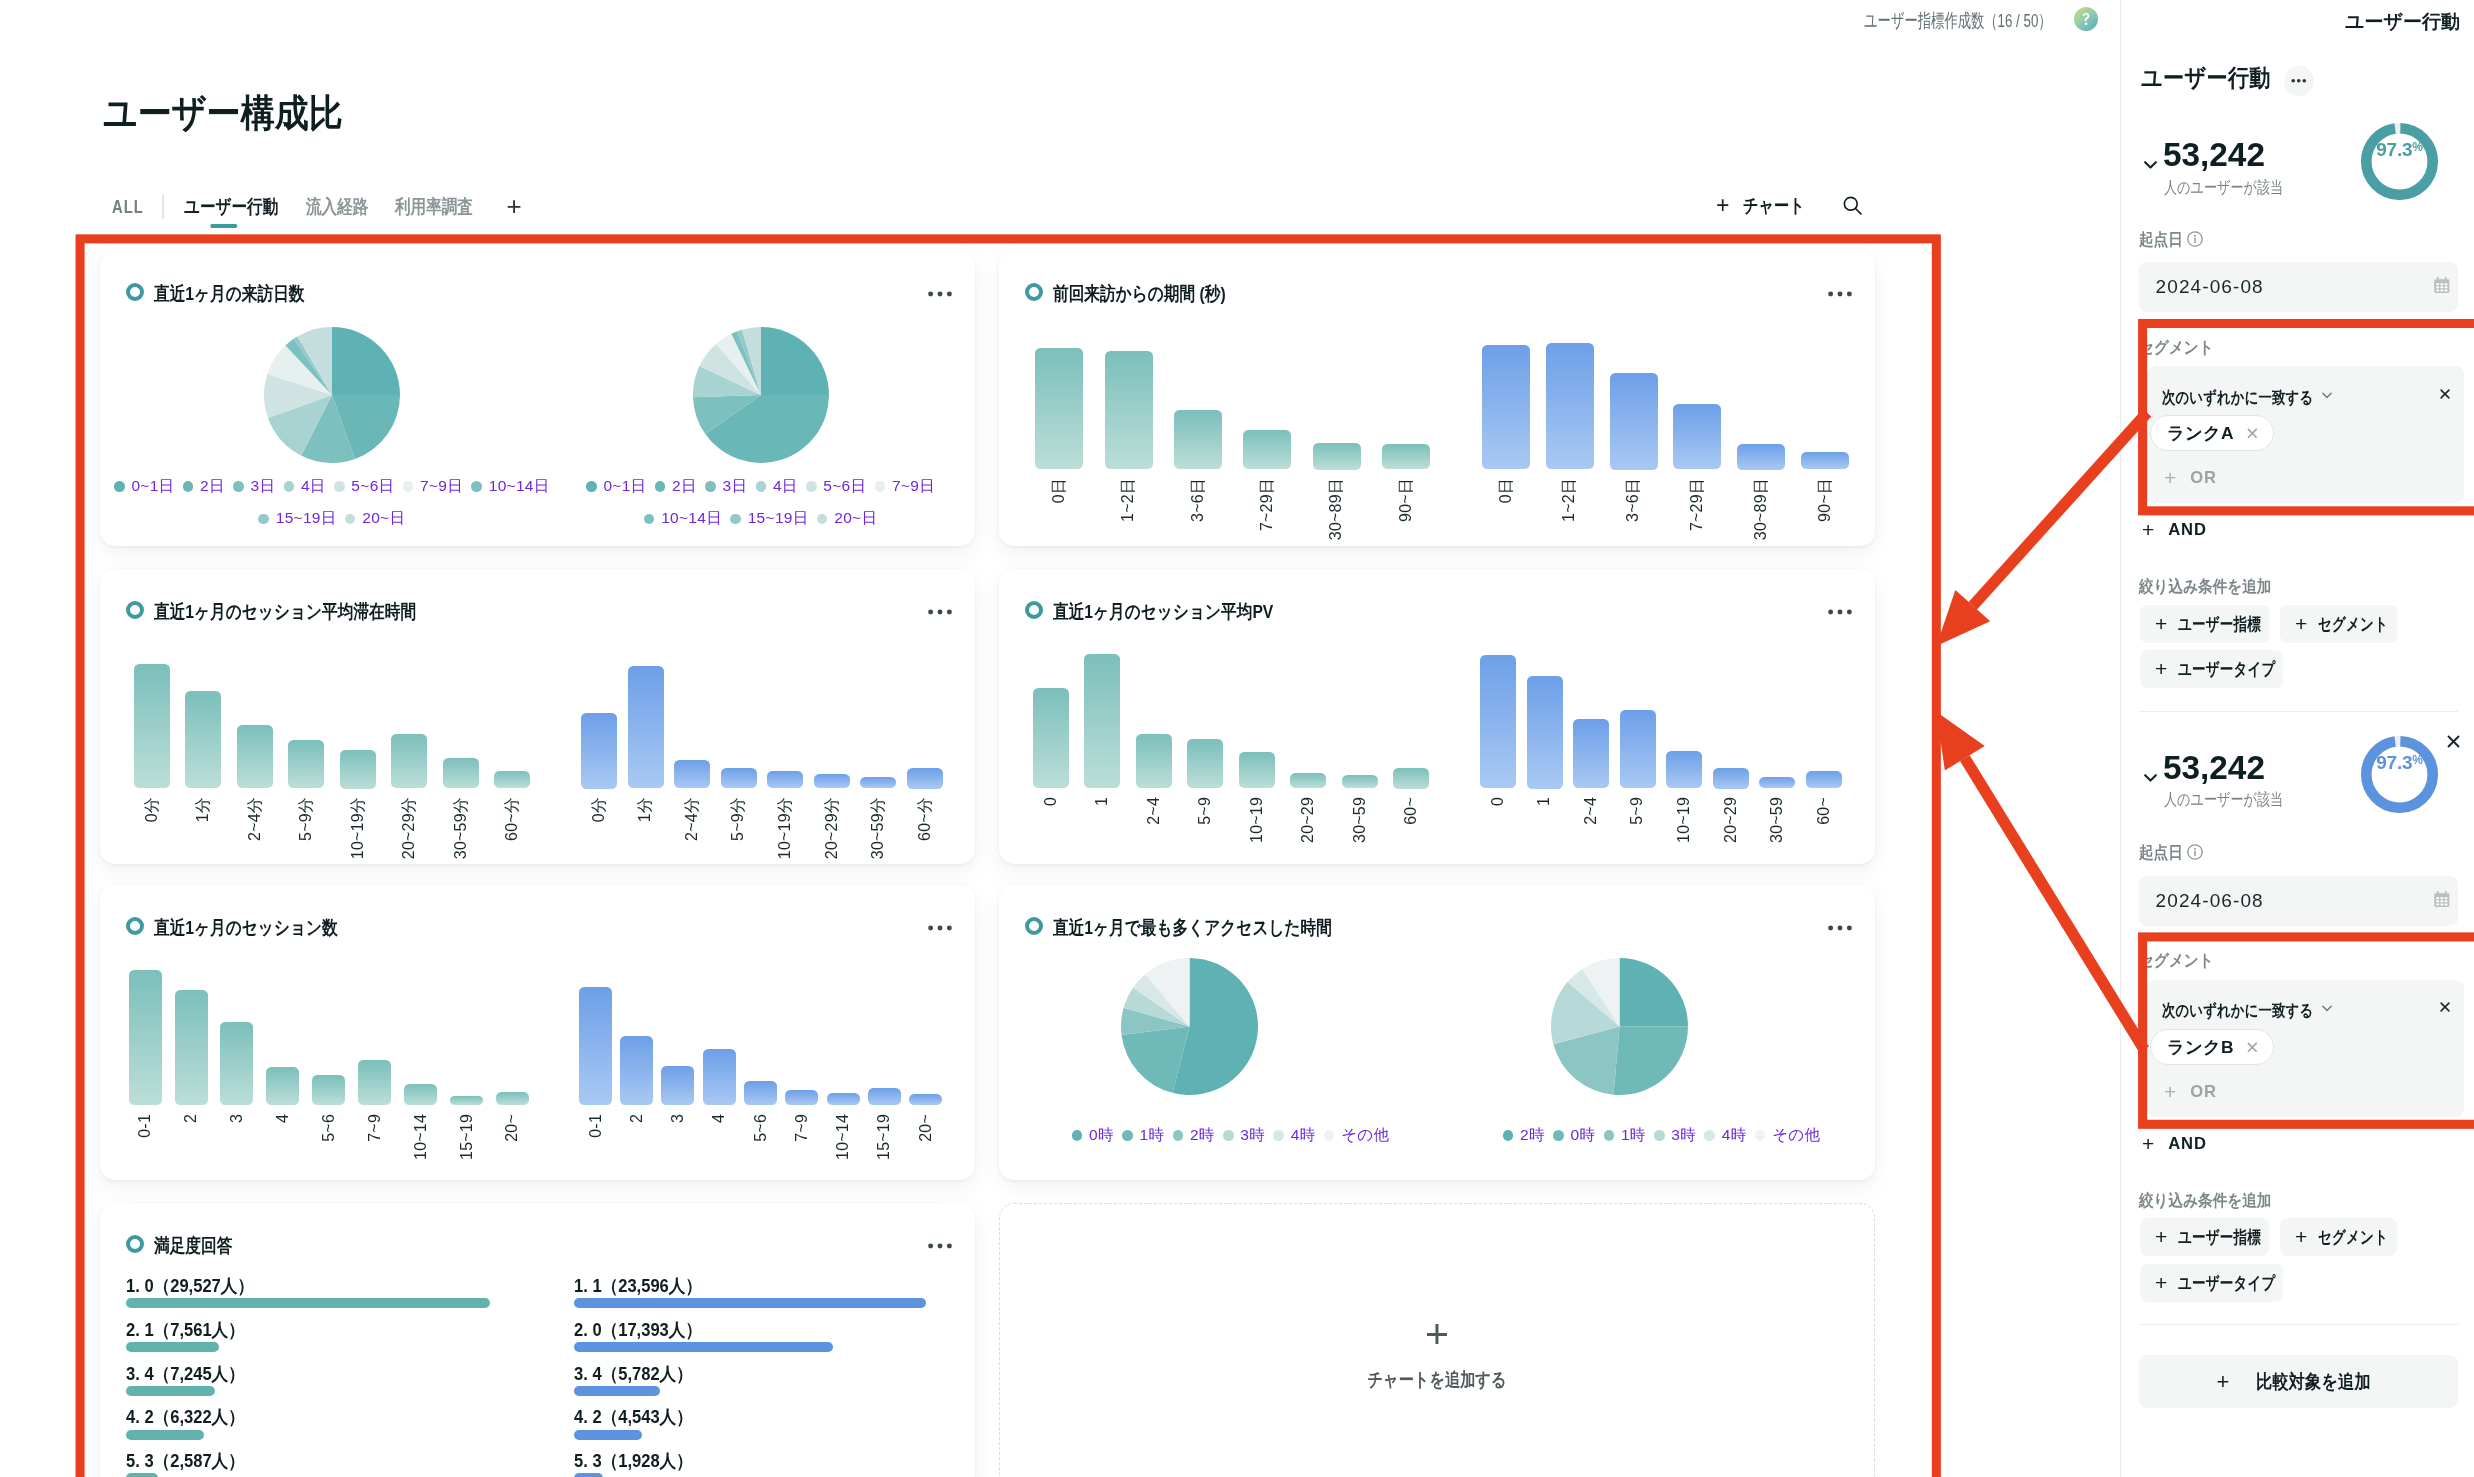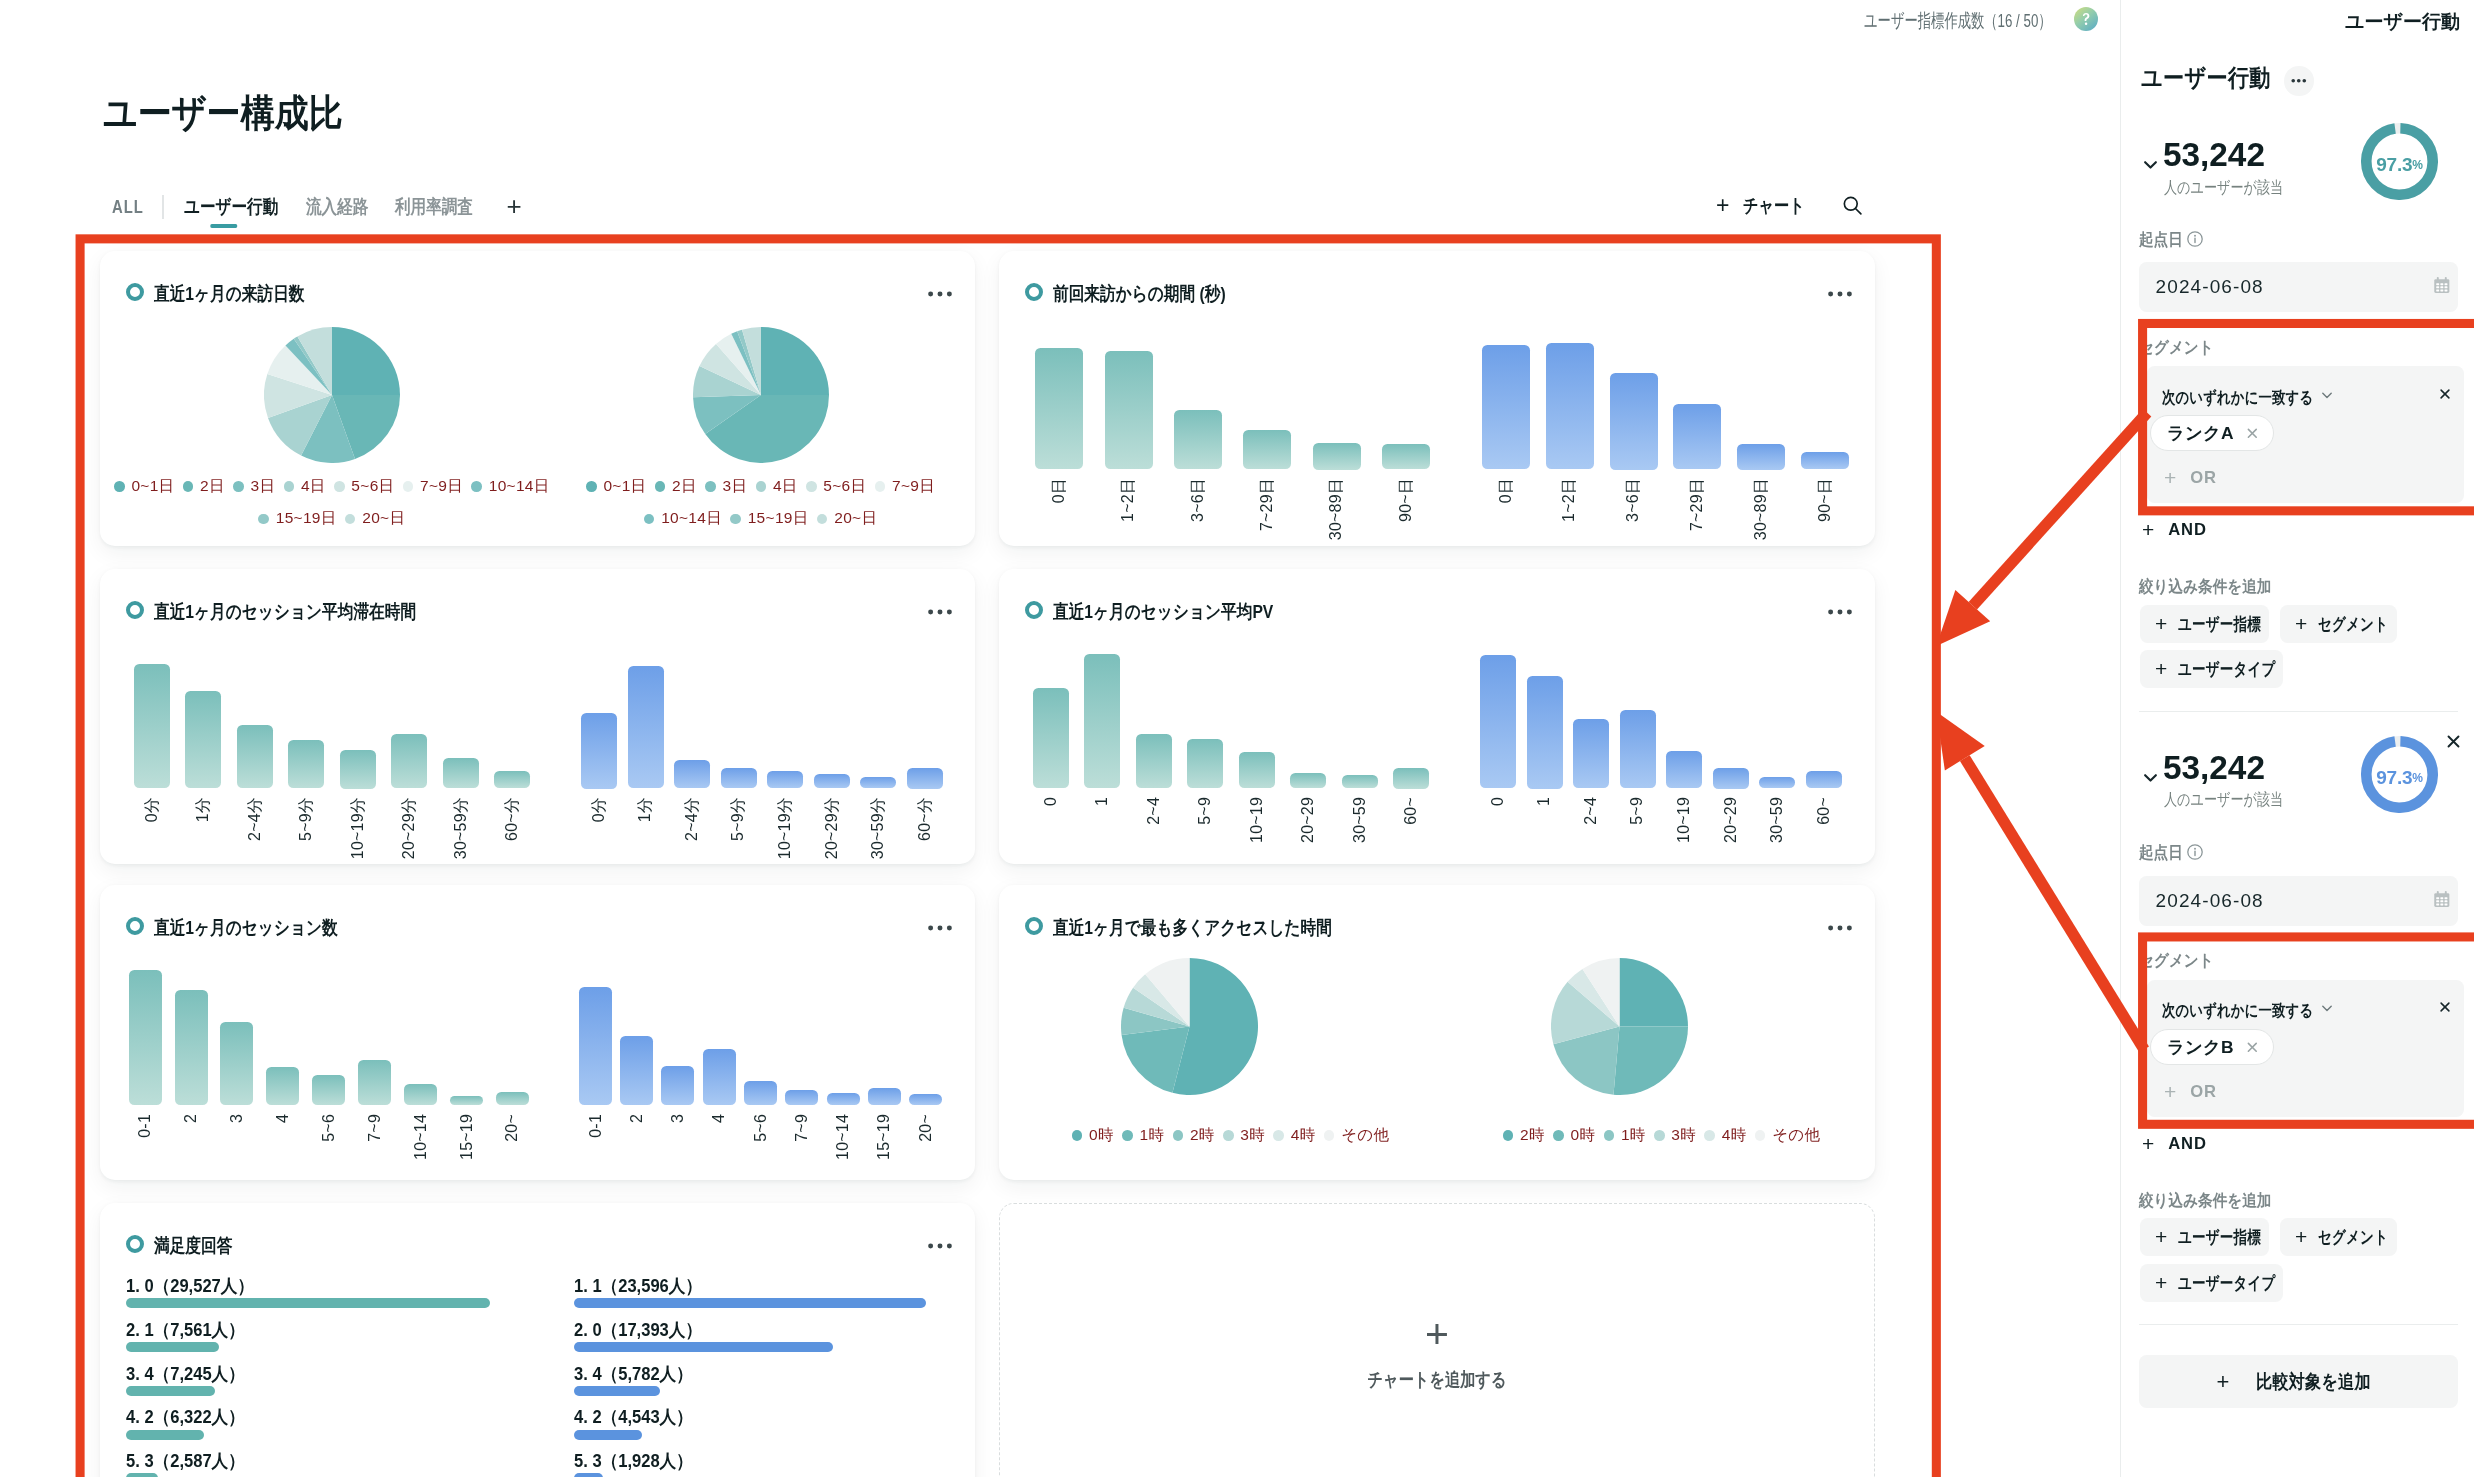--- a/index.html
+++ b/index.html
@@ -31,21 +31,21 @@
 .card{position:absolute;background:#fff;border-radius:15px;
   box-shadow:0 1.5px 3.8px rgba(18,38,44,.05),0 7.6px 21px rgba(18,38,44,.055);}
 .card-dot{position:absolute;left:26px;top:32px;width:18px;height:18px;border-radius:50%;border:4px solid #3E9AA0;}
 .card-title{position:absolute;left:54px;top:32px;font-size:19px;font-weight:700;color:#0F1E21;white-space:nowrap;letter-spacing:0;line-height:21px;transform-origin:0 50%;transform:scaleX(.825);}
 .card-menu{position:absolute;right:19.6px;top:30px;width:30px;height:26px;}
 .card-menu svg{display:block;width:30px;height:26px;}
 
 .pie{position:absolute;}
 .pie svg{display:block;}
 .legend{position:absolute;display:flex;flex-wrap:wrap;justify-content:center;align-items:center;row-gap:11.3px;column-gap:8.3px;}
-.lg{display:inline-flex;flex:0 0 auto;align-items:center;font-size:15.5px;color:#7f1d1d;white-space:nowrap;letter-spacing:0.3px;}
+.lg{display:inline-flex;flex:0 0 auto;align-items:center;font-size:15.5px;color:#6d28d9;white-space:nowrap;letter-spacing:0.3px;}
 .lg i{width:10.6px;height:10.6px;border-radius:50%;margin-right:6.8px;display:inline-block;flex:0 0 auto;}
 
 .bar{position:absolute;border-radius:5.3px;}
 .blab{position:absolute;font-size:16px;color:#1B2A2D;white-space:nowrap;letter-spacing:0.2px;
   transform-origin:0 0;transform:rotate(-90deg) translate(-100%,-50%);line-height:1;}
 
 .hbl{position:absolute;font-size:18px;font-weight:700;color:#0F1E21;white-space:nowrap;letter-spacing:0;transform-origin:0 50%;transform:scaleX(.92);}
 .hbt{position:absolute;height:9.8px;border-radius:5.3px;}
 
 .empty{position:absolute;border:1.5px dashed #D9DDDE;border-radius:15px;background:#fff;}
@@ -56,21 +56,21 @@
 .end-compare{position:absolute;left:2345px;top:9px;font-size:19px;font-weight:700;color:#101F22;white-space:nowrap;}
 .sb-title{position:absolute;left:2141px;top:62px;font-size:24px;font-weight:700;color:#0F1E21;white-space:nowrap;letter-spacing:0.4px;transform-origin:0 50%;transform:scaleX(.88);}
 .sb-more{position:absolute;left:2284px;top:66px;width:29.5px;height:29.5px;border-radius:50%;background:#F4F5F5;}
 .sb-more svg{display:block;width:29.5px;height:29.5px;}
 
 .pn-chev{position:absolute;width:23px;height:23px;}
 .pn-count{position:absolute;font-size:34px;font-weight:700;letter-spacing:0;color:#0F1E21;line-height:1;white-space:nowrap;transform-origin:0 50%;transform:scaleX(.98);}
 .pn-sub{position:absolute;font-size:16.6px;color:#76827F;white-space:nowrap;letter-spacing:0;transform-origin:0 50%;transform:scaleX(.79);}
 .pn-donut{position:absolute;width:77px;height:77px;}
 .pn-donut svg{display:block;}
-.pn-donut .pv{position:absolute;left:0;top:3px;width:77px;height:77px;display:flex;align-items:center;justify-content:center;font-size:19px;font-weight:700;letter-spacing:-0.2px;}
+.pn-donut .pv{position:absolute;left:0;top:16px;width:77px;height:77px;display:flex;align-items:flex-start;justify-content:center;font-size:19px;font-weight:700;letter-spacing:-0.2px;}
 .pn-donut .pv em{font-size:12px;font-style:normal;font-weight:700;position:relative;top:0.8px;}
 .pn-close{position:absolute;width:23px;height:23px;}
 .pn-close svg,.pn-chev svg,.seg-cv svg,.seg-xx svg,.lblic svg{display:block;}
 
 .lbl{position:absolute;font-size:16.6px;font-weight:700;color:#7C8789;white-space:nowrap;letter-spacing:0;transform-origin:0 50%;transform:scaleX(.88);}
 .lblic{position:absolute;width:18px;height:18px;}
 .datebox{position:absolute;width:319px;height:50px;background:#F4F5F5;border-radius:7.6px;}
 .datebox .dv{position:absolute;left:16.6px;top:13.6px;font-size:19px;color:#17272A;letter-spacing:1.1px;}
 .datebox .cal{position:absolute;right:6.8px;top:13.6px;width:19.6px;height:19.6px;}
 .datebox .cal svg{display:block;}

